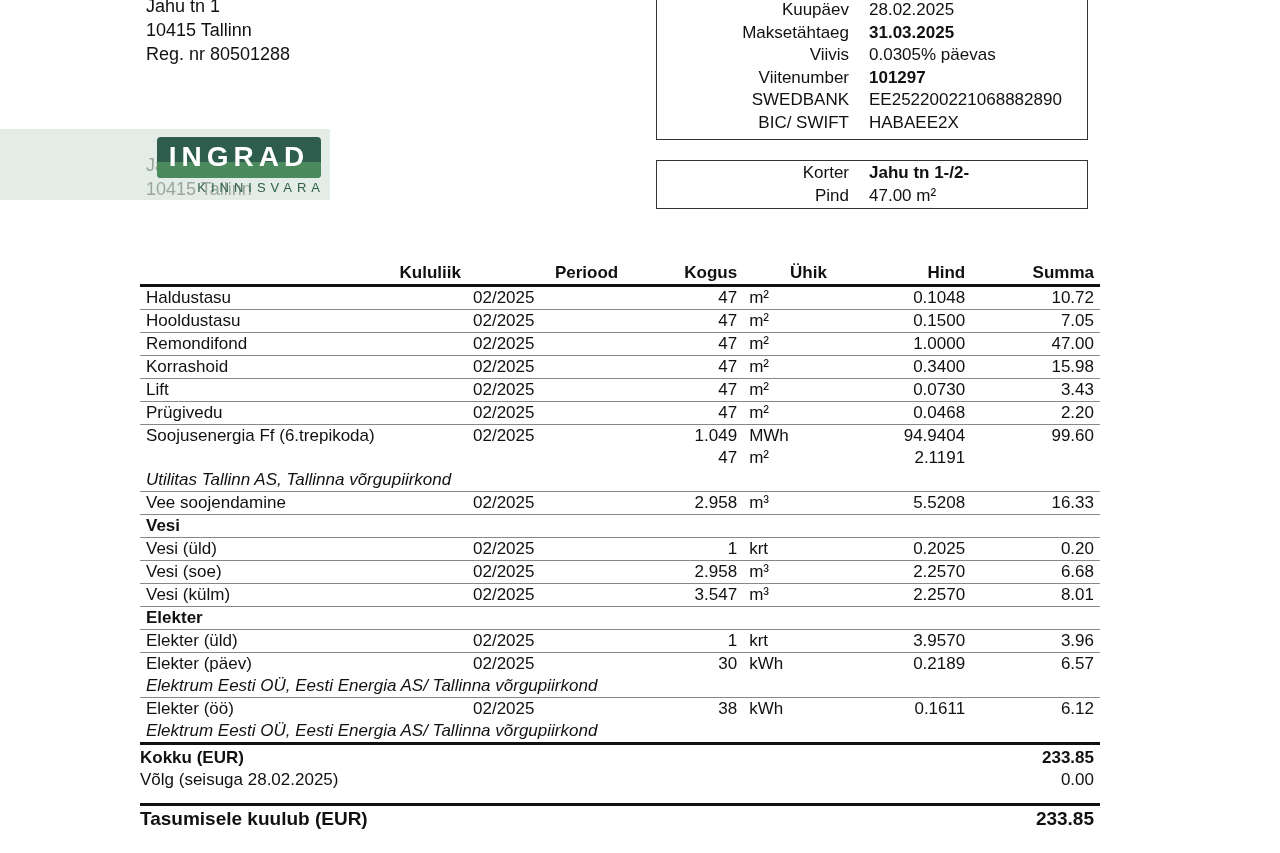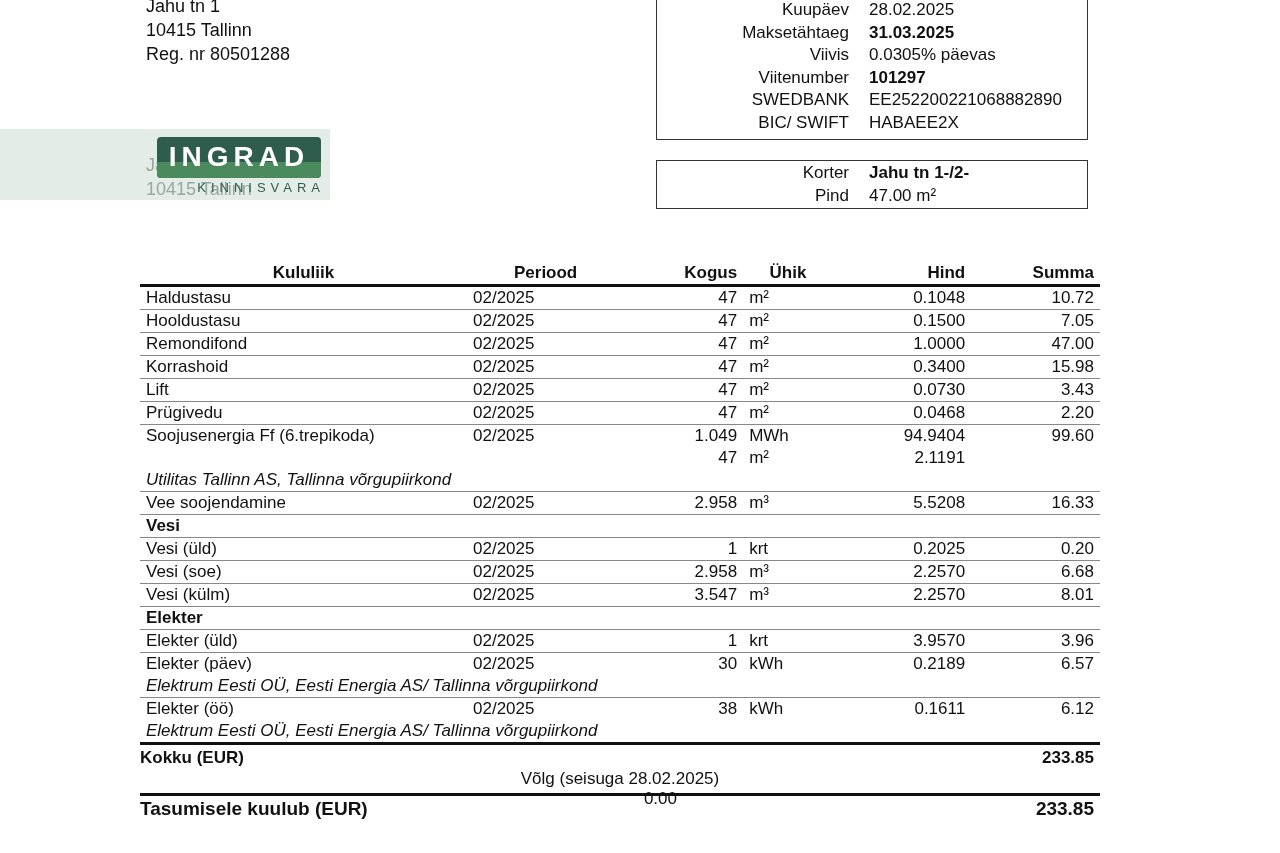--- a/index.html
+++ b/index.html
@@ -11,21 +11,21 @@
   .logo-box .hill{position:absolute;left:0;bottom:0;width:164px;height:16px;background:#4a8a5c;}
   .logo-text{position:absolute;left:0;top:2px;width:164px;text-align:center;color:#fff;font-weight:bold;font-size:28px;letter-spacing:5px;line-height:36px;}
   .logo-sub{position:absolute;left:155px;top:180px;width:170px;text-align:right;color:#2f5d4d;font-size:13px;letter-spacing:5px;}
   .infobox{position:absolute;border:1.5px solid #333;font-size:17px;}
   .infobox .r{display:flex;height:22.5px;align-items:center;gap:8px;}
   .infobox .k{width:192px;text-align:right;padding-right:12px;}
   .infobox .v{}
   .b{font-weight:bold;}
   table{position:absolute;left:140px;top:262px;width:960px;border-collapse:collapse;font-size:17px;}
   td,th{padding:0 6px;height:22px;line-height:22px;white-space:nowrap;}
-  th{font-weight:bold;text-align:center;border-bottom:3px solid #111;}
+  th{font-weight:bold;text-align:right;border-bottom:3px solid #111;}
   tr.row td{border-bottom:1px solid #888;}
   .num{text-align:right;}
   .it{font-style:italic;}
   .c1{width:320px;} .c2{width:150px;} .c3{width:110px;margin-top:10px;} .c4{width:80px;} .c5{width:130px;} .c6{width:120px;}
   .totals{position:absolute;left:140px;width:960px;font-size:17px;}
   .totals .line{display:flex;height:22px;align-items:center;}
   .totals .lbl{flex:1;}
   .totals .val{width:120px;text-align:right;padding-right:6px;}
 </style>
 </head>
@@ -233,21 +233,21 @@
         <td colspan="6" class="it" style="border-bottom: 3px solid rgb(17, 17, 17);">Elektrum Eesti OÜ, Eesti Energia AS/ Tallinna võrgupiirkond</td>
       </tr>
     </tbody>
 </table>
 
 <div class="totals" style="top:747px;">
   <div class="line">
       <span class="lbl b">Kokku (EUR)</span>
       <span class="val b">233.85</span>
     </div>
-  <div class="line" style="border-bottom:3px solid #111;padding-bottom:2px;flex-direction:column;">
+  <div class="line" style="border-bottom:3px solid #111;padding-bottom:12px;">
       <span class="lbl">Võlg (seisuga 28.02.2025)</span>
       <span class="val">0.00</span>
     </div>
   <div class="line" style="height:26px;font-size:19px;">
       <span class="lbl b">Tasumisele kuulub (EUR)</span>
       <span class="val b">233.85</span>
     </div>
 </div>
 
 </body></html>

